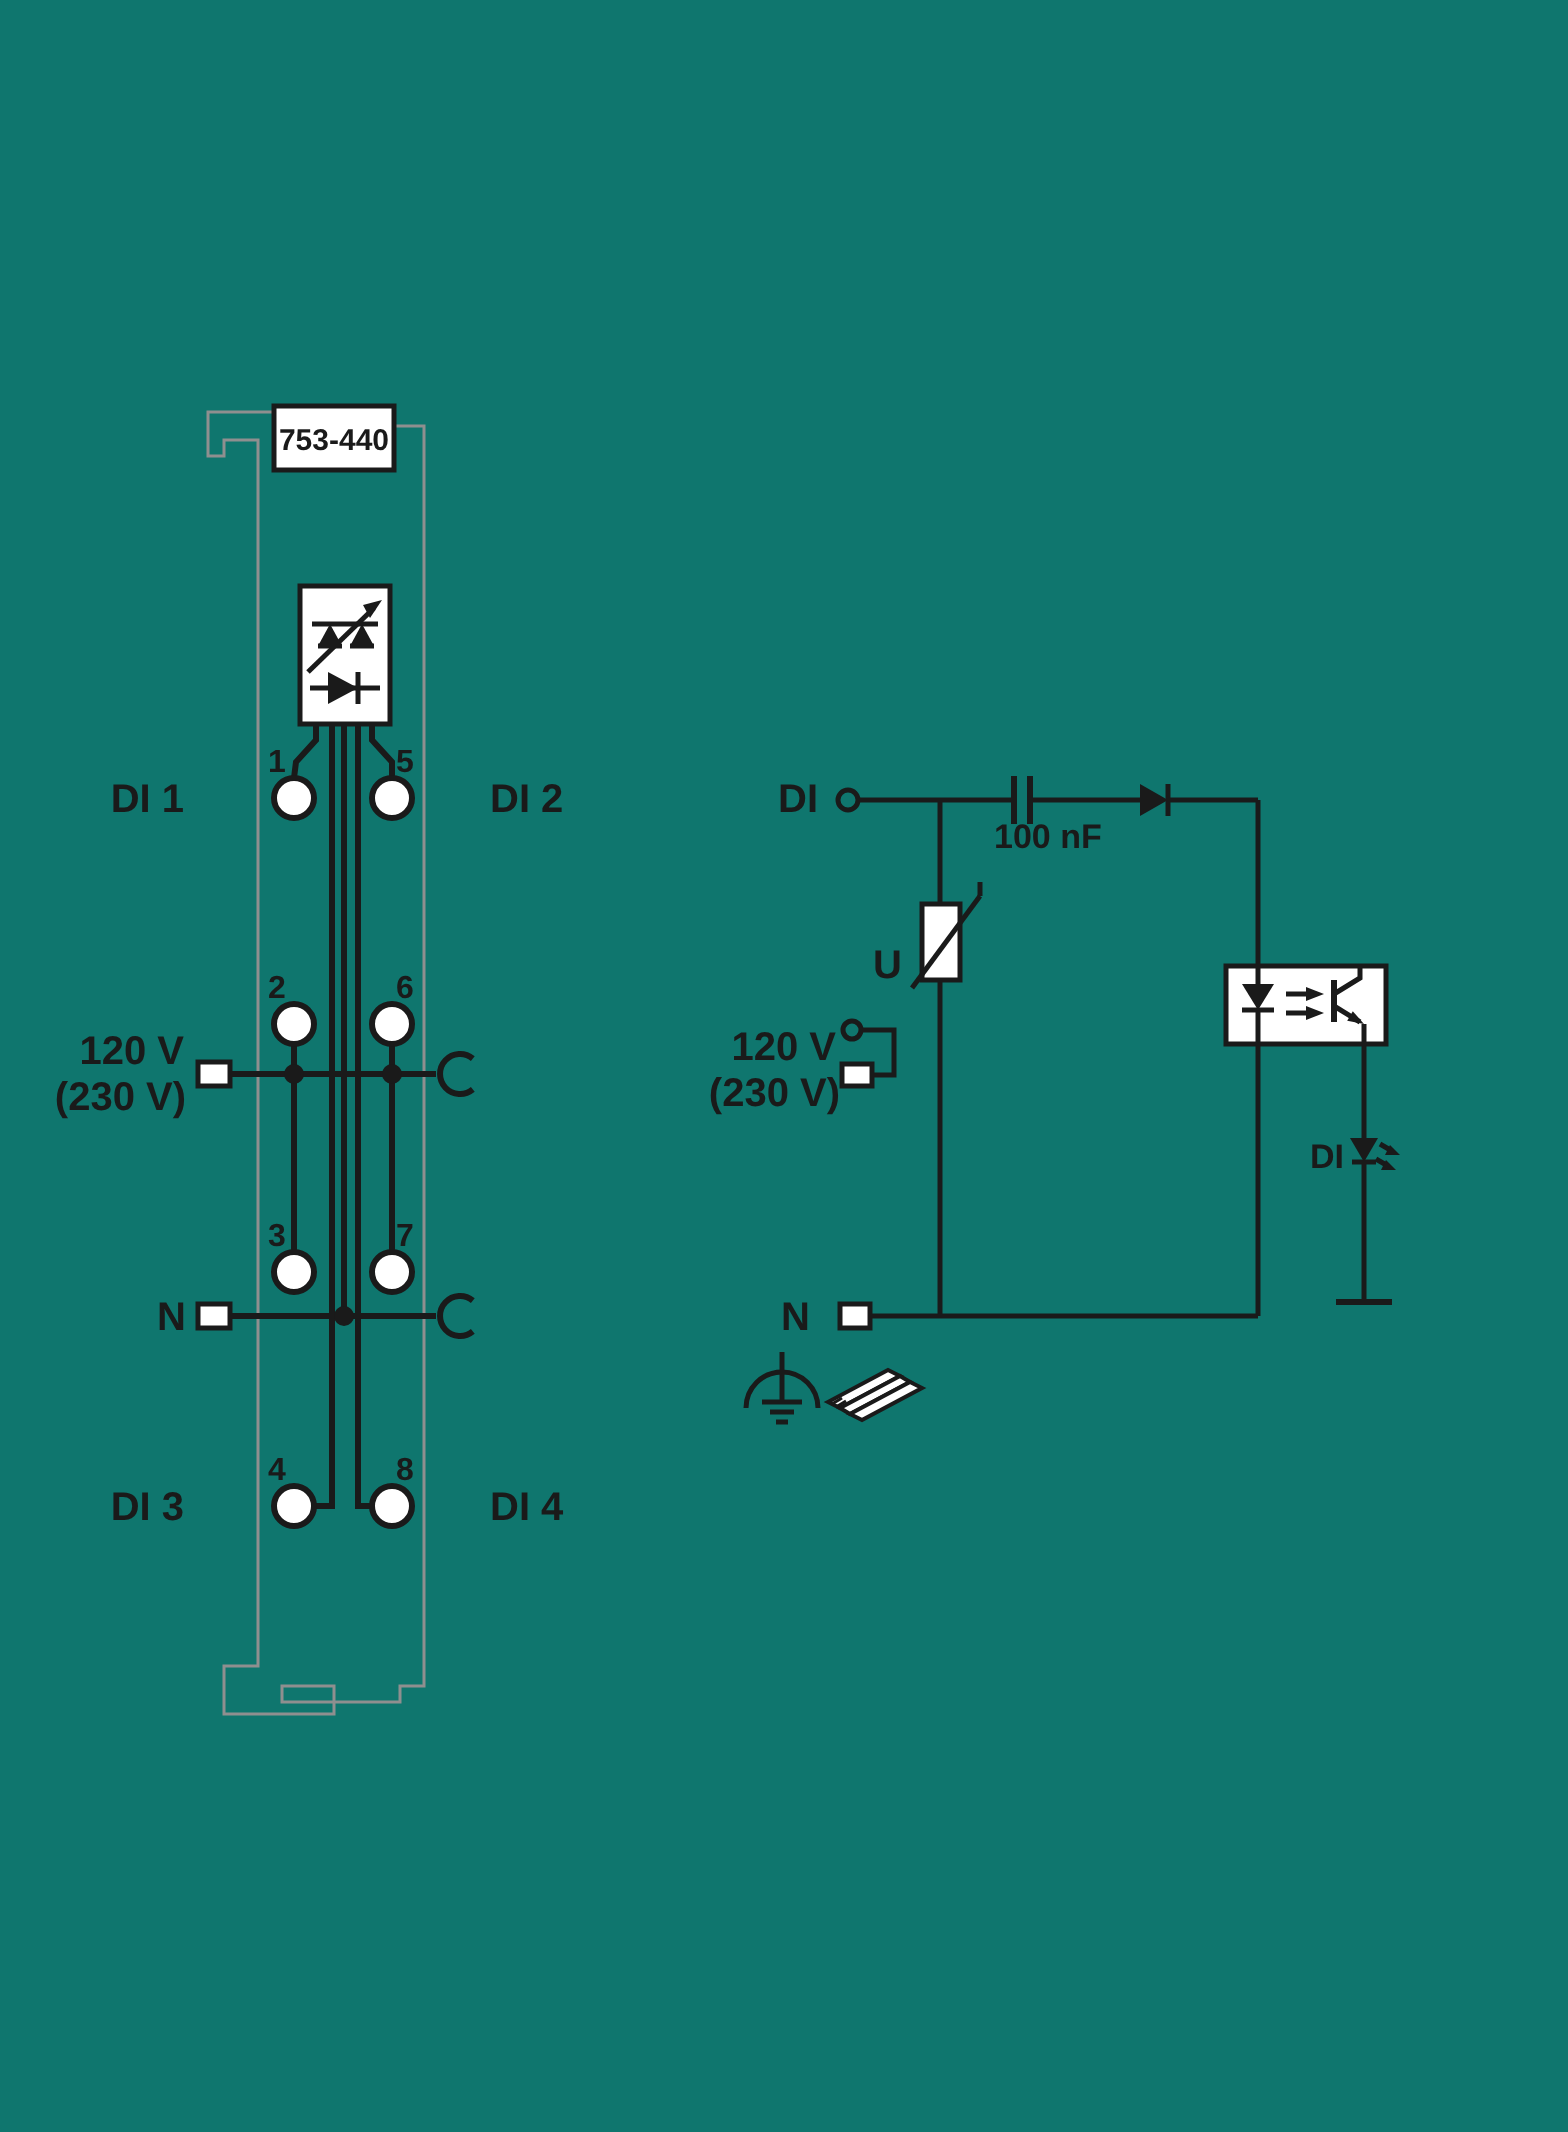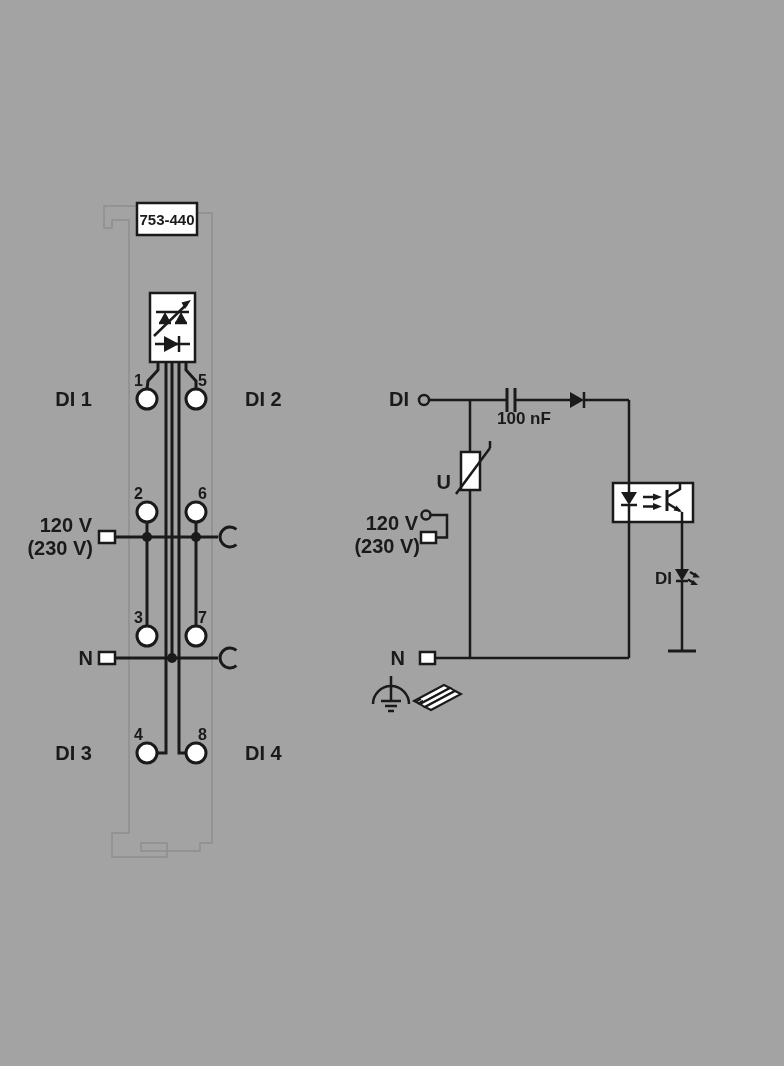--- a/index.html
+++ b/index.html
@@ -1,16 +1,16 @@
 <!DOCTYPE html>
 <html><head>
 <meta charset="utf-8">
 <style>
   html,body{margin:0;padding:0;background:#ffffff;}
-  .stage{position:relative;width:784px;height:1066px;background:#a3a3a3;overflow:hidden;}
+  .stage{position:relative;width:784px;height:1066px;background:#0f766e;overflow:hidden;}
   svg{display:block;}
   text{font-family:"Liberation Sans",sans-serif;font-weight:bold;fill:#1a1a1a;}
   .lbl{font-size:20px;}
   .num{font-size:16px;}
   .small{font-size:17px;}
   .model{font-size:15px;}
   .wire{stroke:#1a1a1a;stroke-width:3;fill:none;stroke-linecap:butt;}
   .swire{stroke:#1a1a1a;stroke-width:2.5;fill:none;}
   .sym{stroke:#1a1a1a;stroke-width:2.5;fill:none;}
   .outline{stroke:#8f8f8f;stroke-width:1.5;fill:none;}

